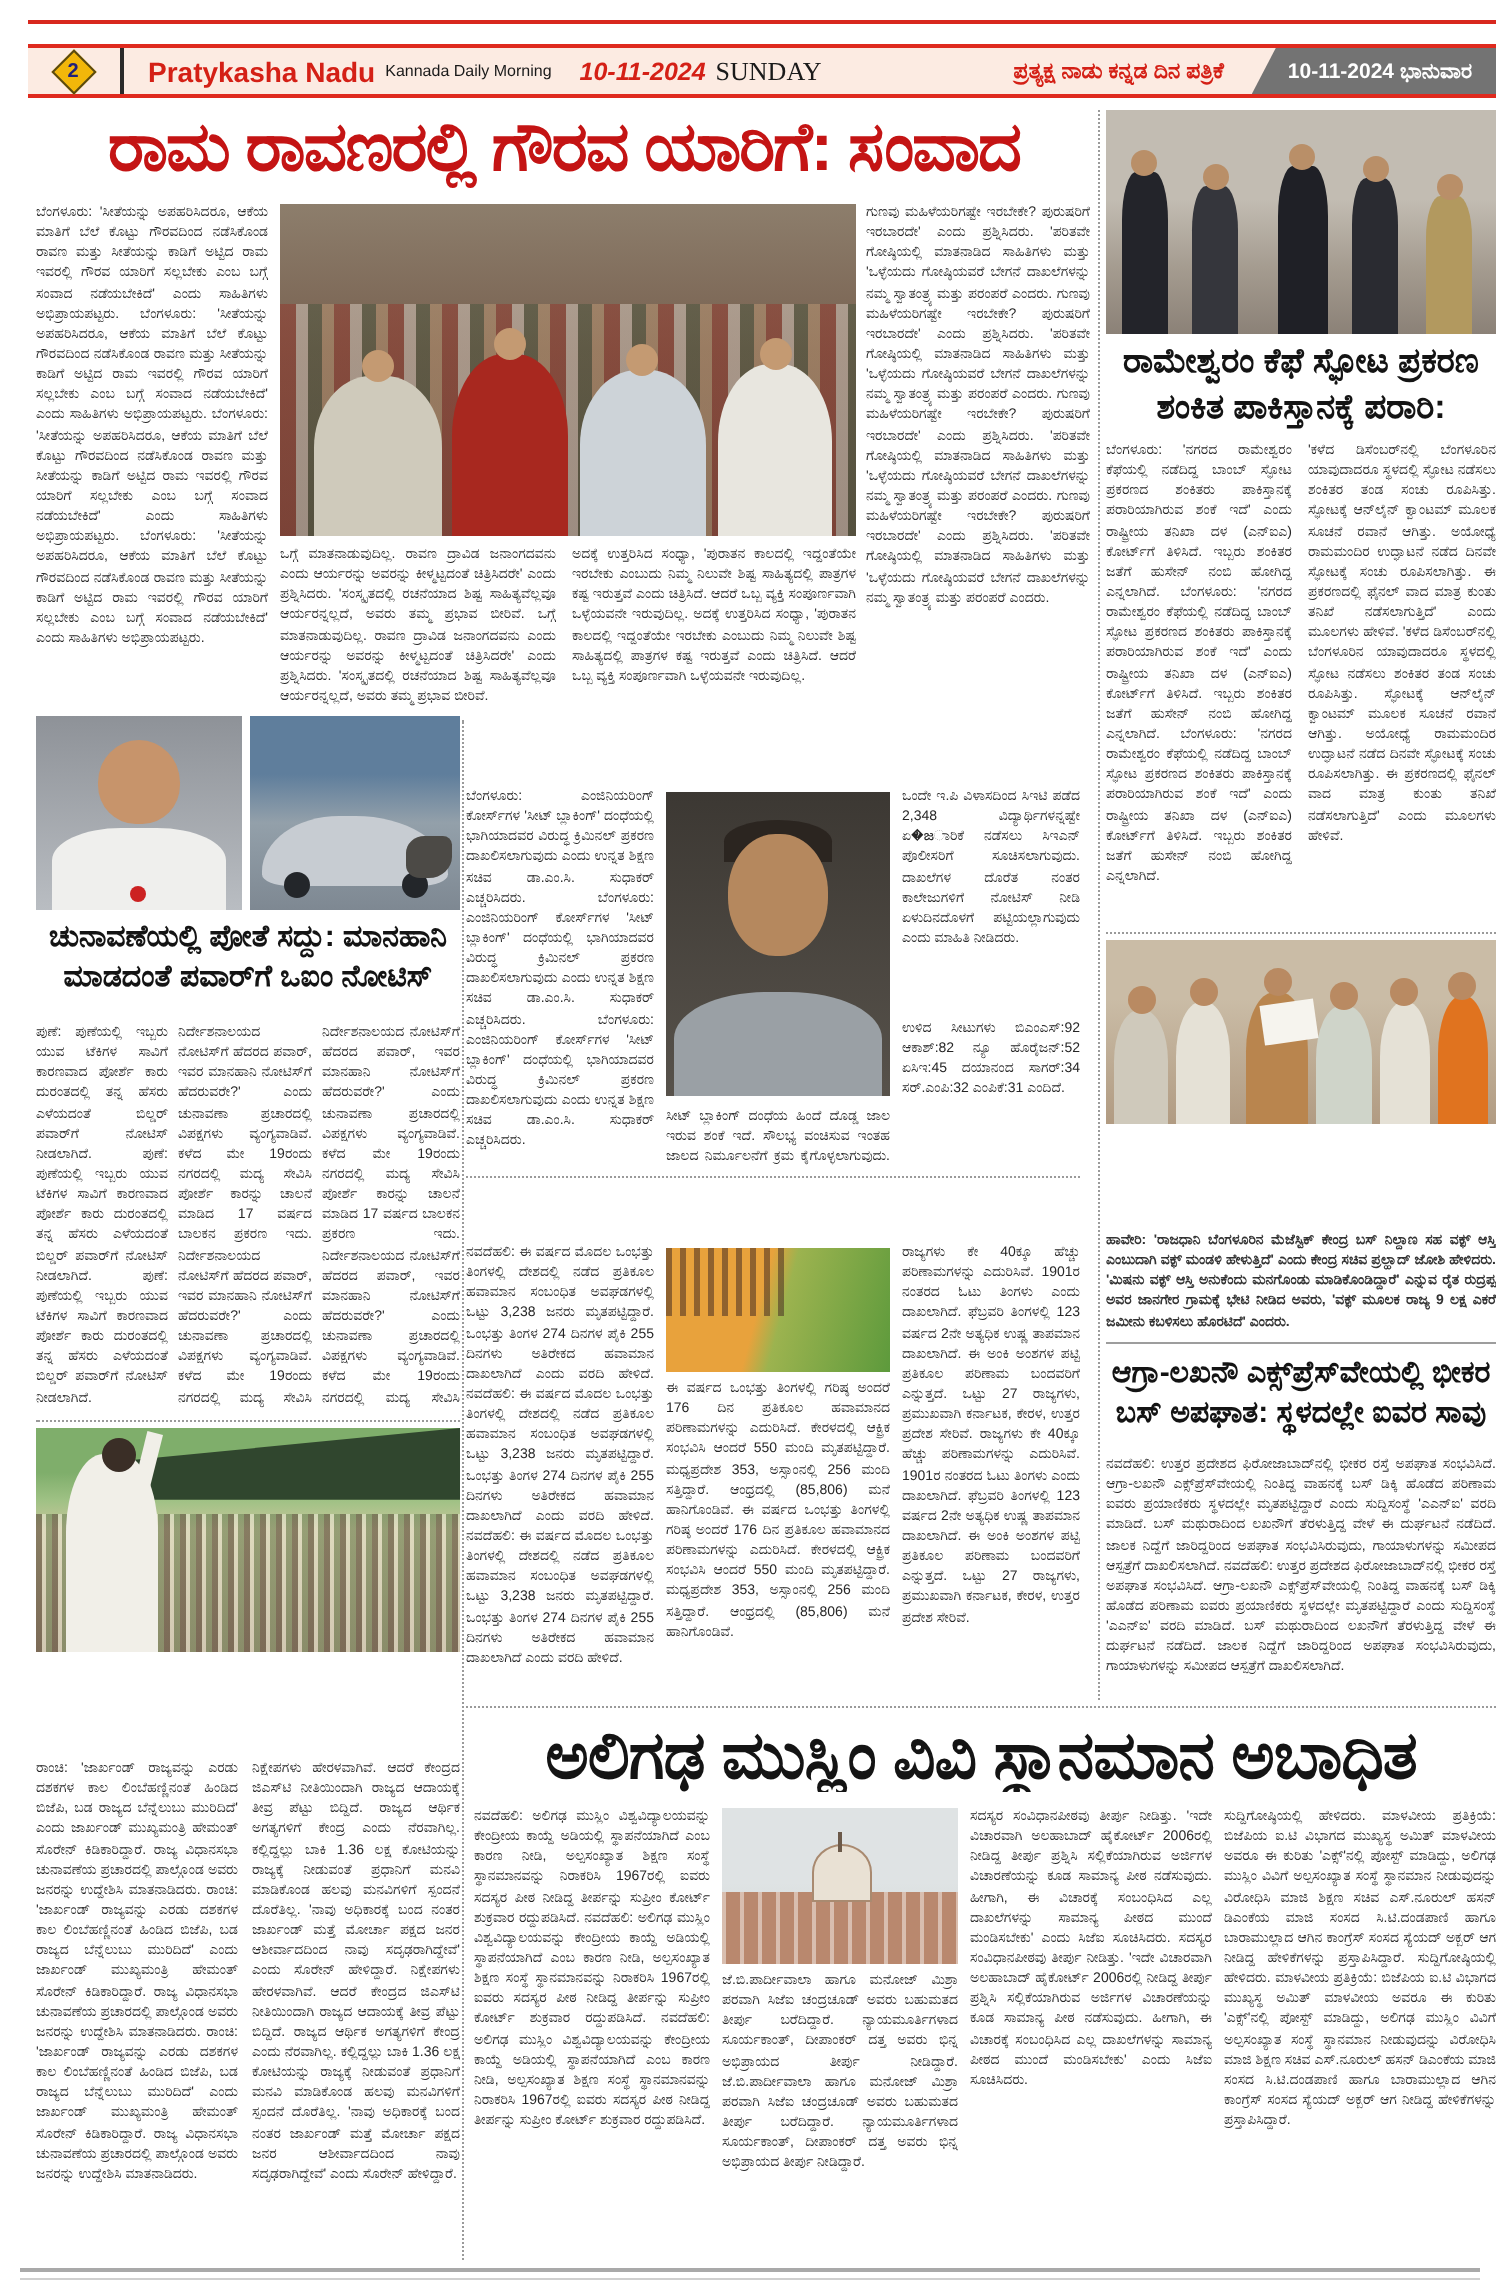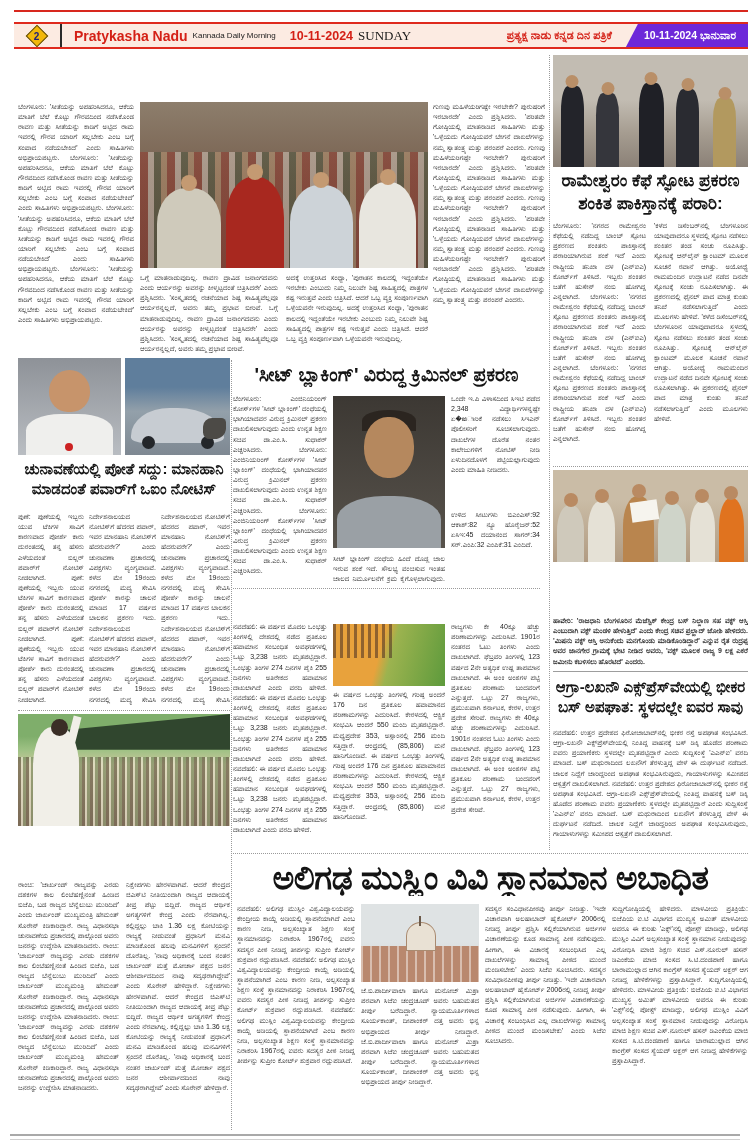--- a/index.html
+++ b/index.html
@@ -18,25 +18,25 @@
   .masthead{position:absolute;left:14px;top:22px;width:734px;height:27px;background:#fcebe2;
             border-top:2px solid #df2a1e;border-bottom:2px solid #df2a1e;
             display:flex;align-items:center;box-sizing:border-box;}
   .badge-wrap{width:46px;display:flex;justify-content:center;align-items:center;height:100%;}
   .diamond{width:14px;height:14px;background:#f2b70a;border:1px solid #5a4a10;transform:rotate(45deg);
            display:flex;align-items:center;justify-content:center;}
   .diamond span{transform:rotate(-45deg);font-size:10px;font-weight:bold;color:#20207a;}
   .mast-vline{width:2px;height:100%;background:#2a2a2a;margin-right:12px;}
   .mast-title{color:#d42016;font-weight:bold;font-size:14px;white-space:nowrap;}
   .mast-sub{color:#1a1a1a;font-size:8px;margin-left:5px;white-space:nowrap;}
-  .mast-date{color:#d42016;font-weight:bold;font-size:12.5px;margin-left:14px;white-space:nowrap;}
+  .mast-date{color:#d42016;font-weight:bold;font-size:12.5px;margin-left:14px;white-space:nowrap;font-style:italic;}
   .mast-day{color:#1a1a1a;font-size:13px;margin-left:5px;font-family:"Liberation Serif",serif;white-space:nowrap;}
   .mast-spacer{flex:1;}
   .mast-kn{color:#d42016;font-weight:bold;font-size:11px;margin-right:14px;white-space:nowrap;}
-  .ribbon{align-self:stretch;display:flex;align-items:center;background:#6d28d9;color:#fff;
+  .ribbon{align-self:stretch;display:flex;align-items:center;background:#737373;color:#fff;
           font-weight:bold;font-size:10.5px;padding:0 12px 0 18px;white-space:nowrap;
           clip-path:polygon(12px 0,100% 0,100% 100%,0 100%);}
 
   
   .hl{position:absolute;font-weight:bold;color:#141414;text-align:center;line-height:1.35;overflow:hidden;}
   .hl-red{color:#c41414;}
   .one-line{white-space:nowrap;}
 
   
   .tx{position:absolute;font-size:7px;line-height:1.45;text-align:justify;color:#262626;
@@ -139,20 +139,21 @@
     <div class="mast-vline"></div>
     <span class="mast-title">Pratykasha Nadu</span>
     <span class="mast-sub">Kannada Daily Morning</span>
     <span class="mast-date">10-11-2024</span>
     <span class="mast-day">SUNDAY</span>
     <span class="mast-spacer"></span>
     <span class="mast-kn">ಪ್ರತ್ಯಕ್ಷ ನಾಡು ಕನ್ನಡ ದಿನ ಪತ್ರಿಕೆ</span>
     <span class="ribbon">10-11-2024 ಭಾನುವಾರ</span>
   </div>
 
+  <div class="hl hl-red one-line" style="left:18px;top:52px;width:528px;height:50px;font-size:34px;letter-spacing:-1px;">ರಾಮ ರಾವಣರಲ್ಲಿ ಗೌರವ ಯಾರಿಗೆ: ಸಂವಾದ</div>
 
   <div class="ph ph-seminar" style="left:140px;top:102px;width:288px;height:166px;">
     <span class="fig"></span>
       <span class="fig"></span>
       <span class="fig"></span>
       <span class="fig"></span>
   </div>
 
   <div class="tx" style="left:18px;top:102px;width:116px;height:252px;">ಬೆಂಗಳೂರು: 'ಸೀತೆಯನ್ನು ಅಪಹರಿಸಿದರೂ, ಆಕೆಯ ಮಾತಿಗೆ ಬೆಲೆ ಕೊಟ್ಟು ಗೌರವದಿಂದ ನಡೆಸಿಕೊಂಡ ರಾವಣ ಮತ್ತು ಸೀತೆಯನ್ನು ಕಾಡಿಗೆ ಅಟ್ಟಿದ ರಾಮ ಇವರಲ್ಲಿ ಗೌರವ ಯಾರಿಗೆ ಸಲ್ಲಬೇಕು ಎಂಬ ಬಗ್ಗೆ ಸಂವಾದ ನಡೆಯಬೇಕಿದೆ' ಎಂದು ಸಾಹಿತಿಗಳು ಅಭಿಪ್ರಾಯಪಟ್ಟರು. ಬೆಂಗಳೂರು: 'ಸೀತೆಯನ್ನು ಅಪಹರಿಸಿದರೂ, ಆಕೆಯ ಮಾತಿಗೆ ಬೆಲೆ ಕೊಟ್ಟು ಗೌರವದಿಂದ ನಡೆಸಿಕೊಂಡ ರಾವಣ ಮತ್ತು ಸೀತೆಯನ್ನು ಕಾಡಿಗೆ ಅಟ್ಟಿದ ರಾಮ ಇವರಲ್ಲಿ ಗೌರವ ಯಾರಿಗೆ ಸಲ್ಲಬೇಕು ಎಂಬ ಬಗ್ಗೆ ಸಂವಾದ ನಡೆಯಬೇಕಿದೆ' ಎಂದು ಸಾಹಿತಿಗಳು ಅಭಿಪ್ರಾಯಪಟ್ಟರು. ಬೆಂಗಳೂರು: 'ಸೀತೆಯನ್ನು ಅಪಹರಿಸಿದರೂ, ಆಕೆಯ ಮಾತಿಗೆ ಬೆಲೆ ಕೊಟ್ಟು ಗೌರವದಿಂದ ನಡೆಸಿಕೊಂಡ ರಾವಣ ಮತ್ತು ಸೀತೆಯನ್ನು ಕಾಡಿಗೆ ಅಟ್ಟಿದ ರಾಮ ಇವರಲ್ಲಿ ಗೌರವ ಯಾರಿಗೆ ಸಲ್ಲಬೇಕು ಎಂಬ ಬಗ್ಗೆ ಸಂವಾದ ನಡೆಯಬೇಕಿದೆ' ಎಂದು ಸಾಹಿತಿಗಳು ಅಭಿಪ್ರಾಯಪಟ್ಟರು. ಬೆಂಗಳೂರು: 'ಸೀತೆಯನ್ನು ಅಪಹರಿಸಿದರೂ, ಆಕೆಯ ಮಾತಿಗೆ ಬೆಲೆ ಕೊಟ್ಟು ಗೌರವದಿಂದ ನಡೆಸಿಕೊಂಡ ರಾವಣ ಮತ್ತು ಸೀತೆಯನ್ನು ಕಾಡಿಗೆ ಅಟ್ಟಿದ ರಾಮ ಇವರಲ್ಲಿ ಗೌರವ ಯಾರಿಗೆ ಸಲ್ಲಬೇಕು ಎಂಬ ಬಗ್ಗೆ ಸಂವಾದ ನಡೆಯಬೇಕಿದೆ' ಎಂದು ಸಾಹಿತಿಗಳು ಅಭಿಪ್ರಾಯಪಟ್ಟರು.</div>
   <div class="tx" style="left:140px;top:273px;width:138px;height:82px;">ಒಗ್ಗೆ ಮಾತನಾಡುವುದಿಲ್ಲ. ರಾವಣ ದ್ರಾವಿಡ ಜನಾಂಗದವನು ಎಂದು ಆರ್ಯರನ್ನು ಅವರನ್ನು ಕೀಳ್ಮಟ್ಟದಂತೆ ಚಿತ್ರಿಸಿದರೇ' ಎಂದು ಪ್ರಶ್ನಿಸಿದರು. 'ಸಂಸ್ಕೃತದಲ್ಲಿ ರಚನೆಯಾದ ಶಿಷ್ಟ ಸಾಹಿತ್ಯವೆಲ್ಲವೂ ಆರ್ಯರನ್ನಲ್ಲದೆ, ಅವರು ತಮ್ಮ ಪ್ರಭಾವ ಬೀರಿವೆ. ಒಗ್ಗೆ ಮಾತನಾಡುವುದಿಲ್ಲ. ರಾವಣ ದ್ರಾವಿಡ ಜನಾಂಗದವನು ಎಂದು ಆರ್ಯರನ್ನು ಅವರನ್ನು ಕೀಳ್ಮಟ್ಟದಂತೆ ಚಿತ್ರಿಸಿದರೇ' ಎಂದು ಪ್ರಶ್ನಿಸಿದರು. 'ಸಂಸ್ಕೃತದಲ್ಲಿ ರಚನೆಯಾದ ಶಿಷ್ಟ ಸಾಹಿತ್ಯವೆಲ್ಲವೂ ಆರ್ಯರನ್ನಲ್ಲದೆ, ಅವರು ತಮ್ಮ ಪ್ರಭಾವ ಬೀರಿವೆ.</div>
@@ -209,21 +210,20 @@
   <div class="hdot" style="left:18px;top:710px;width:212px;"></div>
 
   <div class="ph ph-rally" style="left:18px;top:714px;width:212px;height:112px;">
     <div class="canopy"></div>
       <div class="speaker"></div>
       <div class="arm"></div>
   </div>
   <div class="tx" style="left:18px;top:880px;width:101px;height:248px;">ರಾಂಚಿ: 'ಜಾರ್ಖಂಡ್ ರಾಜ್ಯವನ್ನು ಎರಡು ದಶಕಗಳ ಕಾಲ ಲಿಂಬೆಹಣ್ಣಿನಂತೆ ಹಿಂಡಿದ ಬಿಜೆಪಿ, ಬಡ ರಾಜ್ಯದ ಬೆನ್ನೆಲುಬು ಮುರಿದಿದೆ' ಎಂದು ಜಾರ್ಖಂಡ್ ಮುಖ್ಯಮಂತ್ರಿ ಹೇಮಂತ್ ಸೊರೇನ್ ಕಿಡಿಕಾರಿದ್ದಾರೆ. ರಾಜ್ಯ ವಿಧಾನಸಭಾ ಚುನಾವಣೆಯ ಪ್ರಚಾರದಲ್ಲಿ ಪಾಲ್ಗೊಂಡ ಅವರು ಜನರನ್ನು ಉದ್ದೇಶಿಸಿ ಮಾತನಾಡಿದರು. ರಾಂಚಿ: 'ಜಾರ್ಖಂಡ್ ರಾಜ್ಯವನ್ನು ಎರಡು ದಶಕಗಳ ಕಾಲ ಲಿಂಬೆಹಣ್ಣಿನಂತೆ ಹಿಂಡಿದ ಬಿಜೆಪಿ, ಬಡ ರಾಜ್ಯದ ಬೆನ್ನೆಲುಬು ಮುರಿದಿದೆ' ಎಂದು ಜಾರ್ಖಂಡ್ ಮುಖ್ಯಮಂತ್ರಿ ಹೇಮಂತ್ ಸೊರೇನ್ ಕಿಡಿಕಾರಿದ್ದಾರೆ. ರಾಜ್ಯ ವಿಧಾನಸಭಾ ಚುನಾವಣೆಯ ಪ್ರಚಾರದಲ್ಲಿ ಪಾಲ್ಗೊಂಡ ಅವರು ಜನರನ್ನು ಉದ್ದೇಶಿಸಿ ಮಾತನಾಡಿದರು. ರಾಂಚಿ: 'ಜಾರ್ಖಂಡ್ ರಾಜ್ಯವನ್ನು ಎರಡು ದಶಕಗಳ ಕಾಲ ಲಿಂಬೆಹಣ್ಣಿನಂತೆ ಹಿಂಡಿದ ಬಿಜೆಪಿ, ಬಡ ರಾಜ್ಯದ ಬೆನ್ನೆಲುಬು ಮುರಿದಿದೆ' ಎಂದು ಜಾರ್ಖಂಡ್ ಮುಖ್ಯಮಂತ್ರಿ ಹೇಮಂತ್ ಸೊರೇನ್ ಕಿಡಿಕಾರಿದ್ದಾರೆ. ರಾಜ್ಯ ವಿಧಾನಸಭಾ ಚುನಾವಣೆಯ ಪ್ರಚಾರದಲ್ಲಿ ಪಾಲ್ಗೊಂಡ ಅವರು ಜನರನ್ನು ಉದ್ದೇಶಿಸಿ ಮಾತನಾಡಿದರು.</div>
   <div class="tx" style="left:126px;top:880px;width:104px;height:248px;">ನಿಕ್ಷೇಪಗಳು ಹೇರಳವಾಗಿವೆ. ಆದರೆ ಕೇಂದ್ರದ ಜಿಎಸ್‌ಟಿ ನೀತಿಯಿಂದಾಗಿ ರಾಜ್ಯದ ಆದಾಯಕ್ಕೆ ತೀವ್ರ ಪೆಟ್ಟು ಬಿದ್ದಿದೆ. ರಾಜ್ಯದ ಆರ್ಥಿಕ ಅಗತ್ಯಗಳಿಗೆ ಕೇಂದ್ರ ಎಂದು ನೆರವಾಗಿಲ್ಲ. ಕಲ್ಲಿದ್ದಲ್ಲು ಬಾಕಿ 1.36 ಲಕ್ಷ ಕೋಟಿಯನ್ನು ರಾಜ್ಯಕ್ಕೆ ನೀಡುವಂತೆ ಪ್ರಧಾನಿಗೆ ಮನವಿ ಮಾಡಿಕೊಂಡ ಹಲವು ಮನವಿಗಳಿಗೆ ಸ್ಪಂದನೆ ದೊರೆತಿಲ್ಲ. 'ನಾವು ಅಧಿಕಾರಕ್ಕೆ ಬಂದ ನಂತರ ಜಾರ್ಖಂಡ್ ಮತ್ತೆ ಮೋರ್ಚಾ ಪಕ್ಷದ ಜನರ ಆಶೀರ್ವಾದದಿಂದ ನಾವು ಸದೃಢರಾಗಿದ್ದೇವೆ' ಎಂದು ಸೊರೇನ್ ಹೇಳಿದ್ದಾರೆ. ನಿಕ್ಷೇಪಗಳು ಹೇರಳವಾಗಿವೆ. ಆದರೆ ಕೇಂದ್ರದ ಜಿಎಸ್‌ಟಿ ನೀತಿಯಿಂದಾಗಿ ರಾಜ್ಯದ ಆದಾಯಕ್ಕೆ ತೀವ್ರ ಪೆಟ್ಟು ಬಿದ್ದಿದೆ. ರಾಜ್ಯದ ಆರ್ಥಿಕ ಅಗತ್ಯಗಳಿಗೆ ಕೇಂದ್ರ ಎಂದು ನೆರವಾಗಿಲ್ಲ. ಕಲ್ಲಿದ್ದಲ್ಲು ಬಾಕಿ 1.36 ಲಕ್ಷ ಕೋಟಿಯನ್ನು ರಾಜ್ಯಕ್ಕೆ ನೀಡುವಂತೆ ಪ್ರಧಾನಿಗೆ ಮನವಿ ಮಾಡಿಕೊಂಡ ಹಲವು ಮನವಿಗಳಿಗೆ ಸ್ಪಂದನೆ ದೊರೆತಿಲ್ಲ. 'ನಾವು ಅಧಿಕಾರಕ್ಕೆ ಬಂದ ನಂತರ ಜಾರ್ಖಂಡ್ ಮತ್ತೆ ಮೋರ್ಚಾ ಪಕ್ಷದ ಜನರ ಆಶೀರ್ವಾದದಿಂದ ನಾವು ಸದೃಢರಾಗಿದ್ದೇವೆ' ಎಂದು ಸೊರೇನ್ ಹೇಳಿದ್ದಾರೆ.</div>
 
-  <div class="hl one-line" style="left:233px;top:362px;width:307px;height:26px;font-size:19px;">'ಸೀಟ್ ಬ್ಲಾಕಿಂಗ್' ವಿರುದ್ಧ ಕ್ರಿಮಿನಲ್ ಪ್ರಕರಣ</div>
   <div class="ph ph-seatman" style="left:333px;top:396px;width:112px;height:152px;">
     <div class="shirt"></div>
       <div class="hair"></div>
       <div class="face"></div>
   </div>
   <div class="tx" style="left:233px;top:394px;width:94px;height:190px;">ಬೆಂಗಳೂರು: ಎಂಜಿನಿಯರಿಂಗ್ ಕೋರ್ಸ್‌ಗಳ 'ಸೀಟ್ ಬ್ಲಾಕಿಂಗ್' ದಂಧೆಯಲ್ಲಿ ಭಾಗಿಯಾದವರ ವಿರುದ್ಧ ಕ್ರಿಮಿನಲ್ ಪ್ರಕರಣ ದಾಖಲಿಸಲಾಗುವುದು ಎಂದು ಉನ್ನತ ಶಿಕ್ಷಣ ಸಚಿವ ಡಾ.ಎಂ.ಸಿ. ಸುಧಾಕರ್ ಎಚ್ಚರಿಸಿದರು. ಬೆಂಗಳೂರು: ಎಂಜಿನಿಯರಿಂಗ್ ಕೋರ್ಸ್‌ಗಳ 'ಸೀಟ್ ಬ್ಲಾಕಿಂಗ್' ದಂಧೆಯಲ್ಲಿ ಭಾಗಿಯಾದವರ ವಿರುದ್ಧ ಕ್ರಿಮಿನಲ್ ಪ್ರಕರಣ ದಾಖಲಿಸಲಾಗುವುದು ಎಂದು ಉನ್ನತ ಶಿಕ್ಷಣ ಸಚಿವ ಡಾ.ಎಂ.ಸಿ. ಸುಧಾಕರ್ ಎಚ್ಚರಿಸಿದರು. ಬೆಂಗಳೂರು: ಎಂಜಿನಿಯರಿಂಗ್ ಕೋರ್ಸ್‌ಗಳ 'ಸೀಟ್ ಬ್ಲಾಕಿಂಗ್' ದಂಧೆಯಲ್ಲಿ ಭಾಗಿಯಾದವರ ವಿರುದ್ಧ ಕ್ರಿಮಿನಲ್ ಪ್ರಕರಣ ದಾಖಲಿಸಲಾಗುವುದು ಎಂದು ಉನ್ನತ ಶಿಕ್ಷಣ ಸಚಿವ ಡಾ.ಎಂ.ಸಿ. ಸುಧಾಕರ್ ಎಚ್ಚರಿಸಿದರು.</div>
   <div class="tx" style="left:333px;top:554px;width:112px;height:30px;">ಸೀಟ್ ಬ್ಲಾಕಿಂಗ್ ದಂಧೆಯ ಹಿಂದೆ ದೊಡ್ಡ ಜಾಲ ಇರುವ ಶಂಕೆ ಇದೆ. ಸೌಲಭ್ಯ ವಂಚಿಸುವ ಇಂತಹ ಜಾಲದ ನಿರ್ಮೂಲನೆಗೆ ಕ್ರಮ ಕೈಗೊಳ್ಳಲಾಗುವುದು. ಕಾಲೇಜುಗಳು;</div>
   <div class="tx" style="left:451px;top:394px;width:89px;height:190px;">ಒಂದೇ ಇ.ಪಿ ವಿಳಾಸದಿಂದ ಸಿಇಟಿ ಪಡೆದ 2,348 ವಿದ್ಯಾರ್ಥಿಗಳನ್ನಷ್ಟೇ ಏ�జಾರಿಕೆ ನಡೆಸಲು ಸಿಇಎನ್ ಪೊಲೀಸರಿಗೆ ಸೂಚಿಸಲಾಗುವುದು. ದಾಖಲೆಗಳ ದೊರೆತ ನಂತರ ಕಾಲೇಜುಗಳಿಗೆ ನೋಟಿಸ್ ನೀಡಿ ಏಳುದಿನದೊಳಗೆ ಪಟ್ಟಿಯಲ್ಲಾಗುವುದು ಎಂದು ಮಾಹಿತಿ ನೀಡಿದರು.</div>
   <div class="tx" style="left:451px;top:510px;width:89px;height:74px;">ಉಳಿದ ಸೀಟುಗಳು ಬಿಎಂಎಸ್:92 ಆಕಾಶ್:82 ನ್ಯೂ ಹೊರೈಜನ್:52 ಏಸಿಇ:45 ದಯಾನಂದ ಸಾಗರ್:34 ಸರ್.ಎಂಪಿ:32 ಎಂಪಿಕೆ:31 ಎಂದಿದೆ.</div>
 

